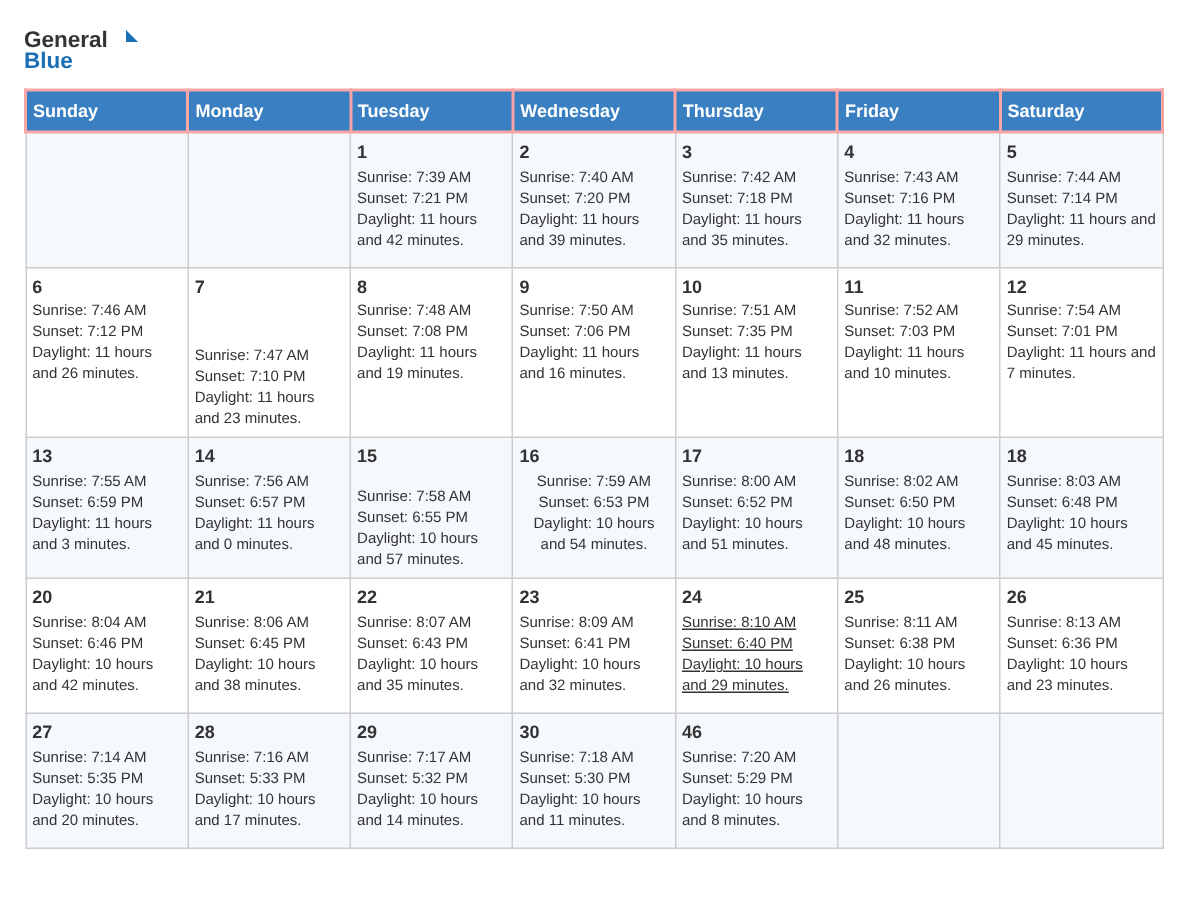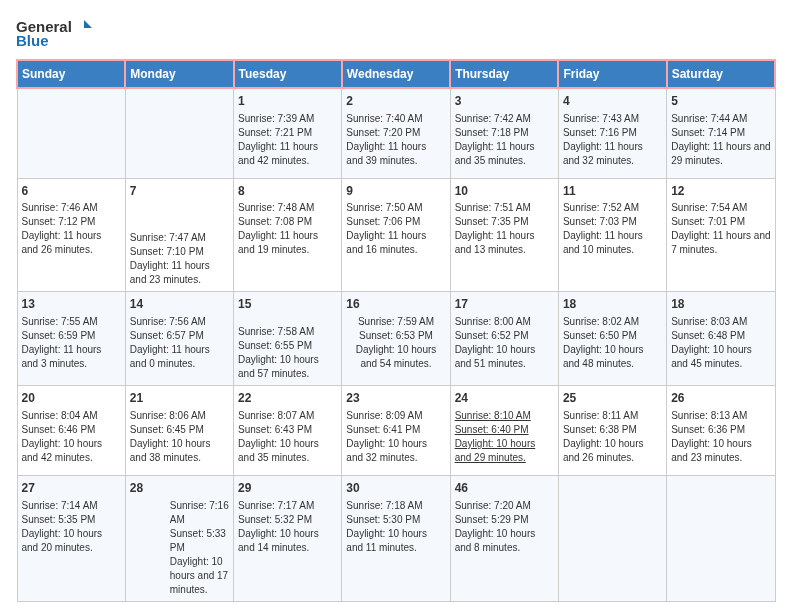--- a/index.html
+++ b/index.html
@@ -276,21 +276,21 @@
       </tr>
       <tr>
         <td>
           <span class="day-num">27</span>
           <div class="day-info" style="white-space: pre-line;">Sunrise: 7:14 AM
 Sunset: 5:35 PM
 Daylight: 10 hours and 20 minutes.</div>
         </td>
         <td>
           <span class="day-num">28</span>
-          <div class="day-info" style="white-space: pre-line; margin-left: 40px;">Sunrise: 7:16 AM
+          <div class="day-info" style="white-space: pre-line;">Sunrise: 7:16 AM
 Sunset: 5:33 PM
 Daylight: 10 hours and 17 minutes.</div>
         </td>
         <td>
           <span class="day-num">29</span>
           <div class="day-info" style="white-space: pre-line;">Sunrise: 7:17 AM
 Sunset: 5:32 PM
 Daylight: 10 hours and 14 minutes.</div>
         </td>
         <td>

